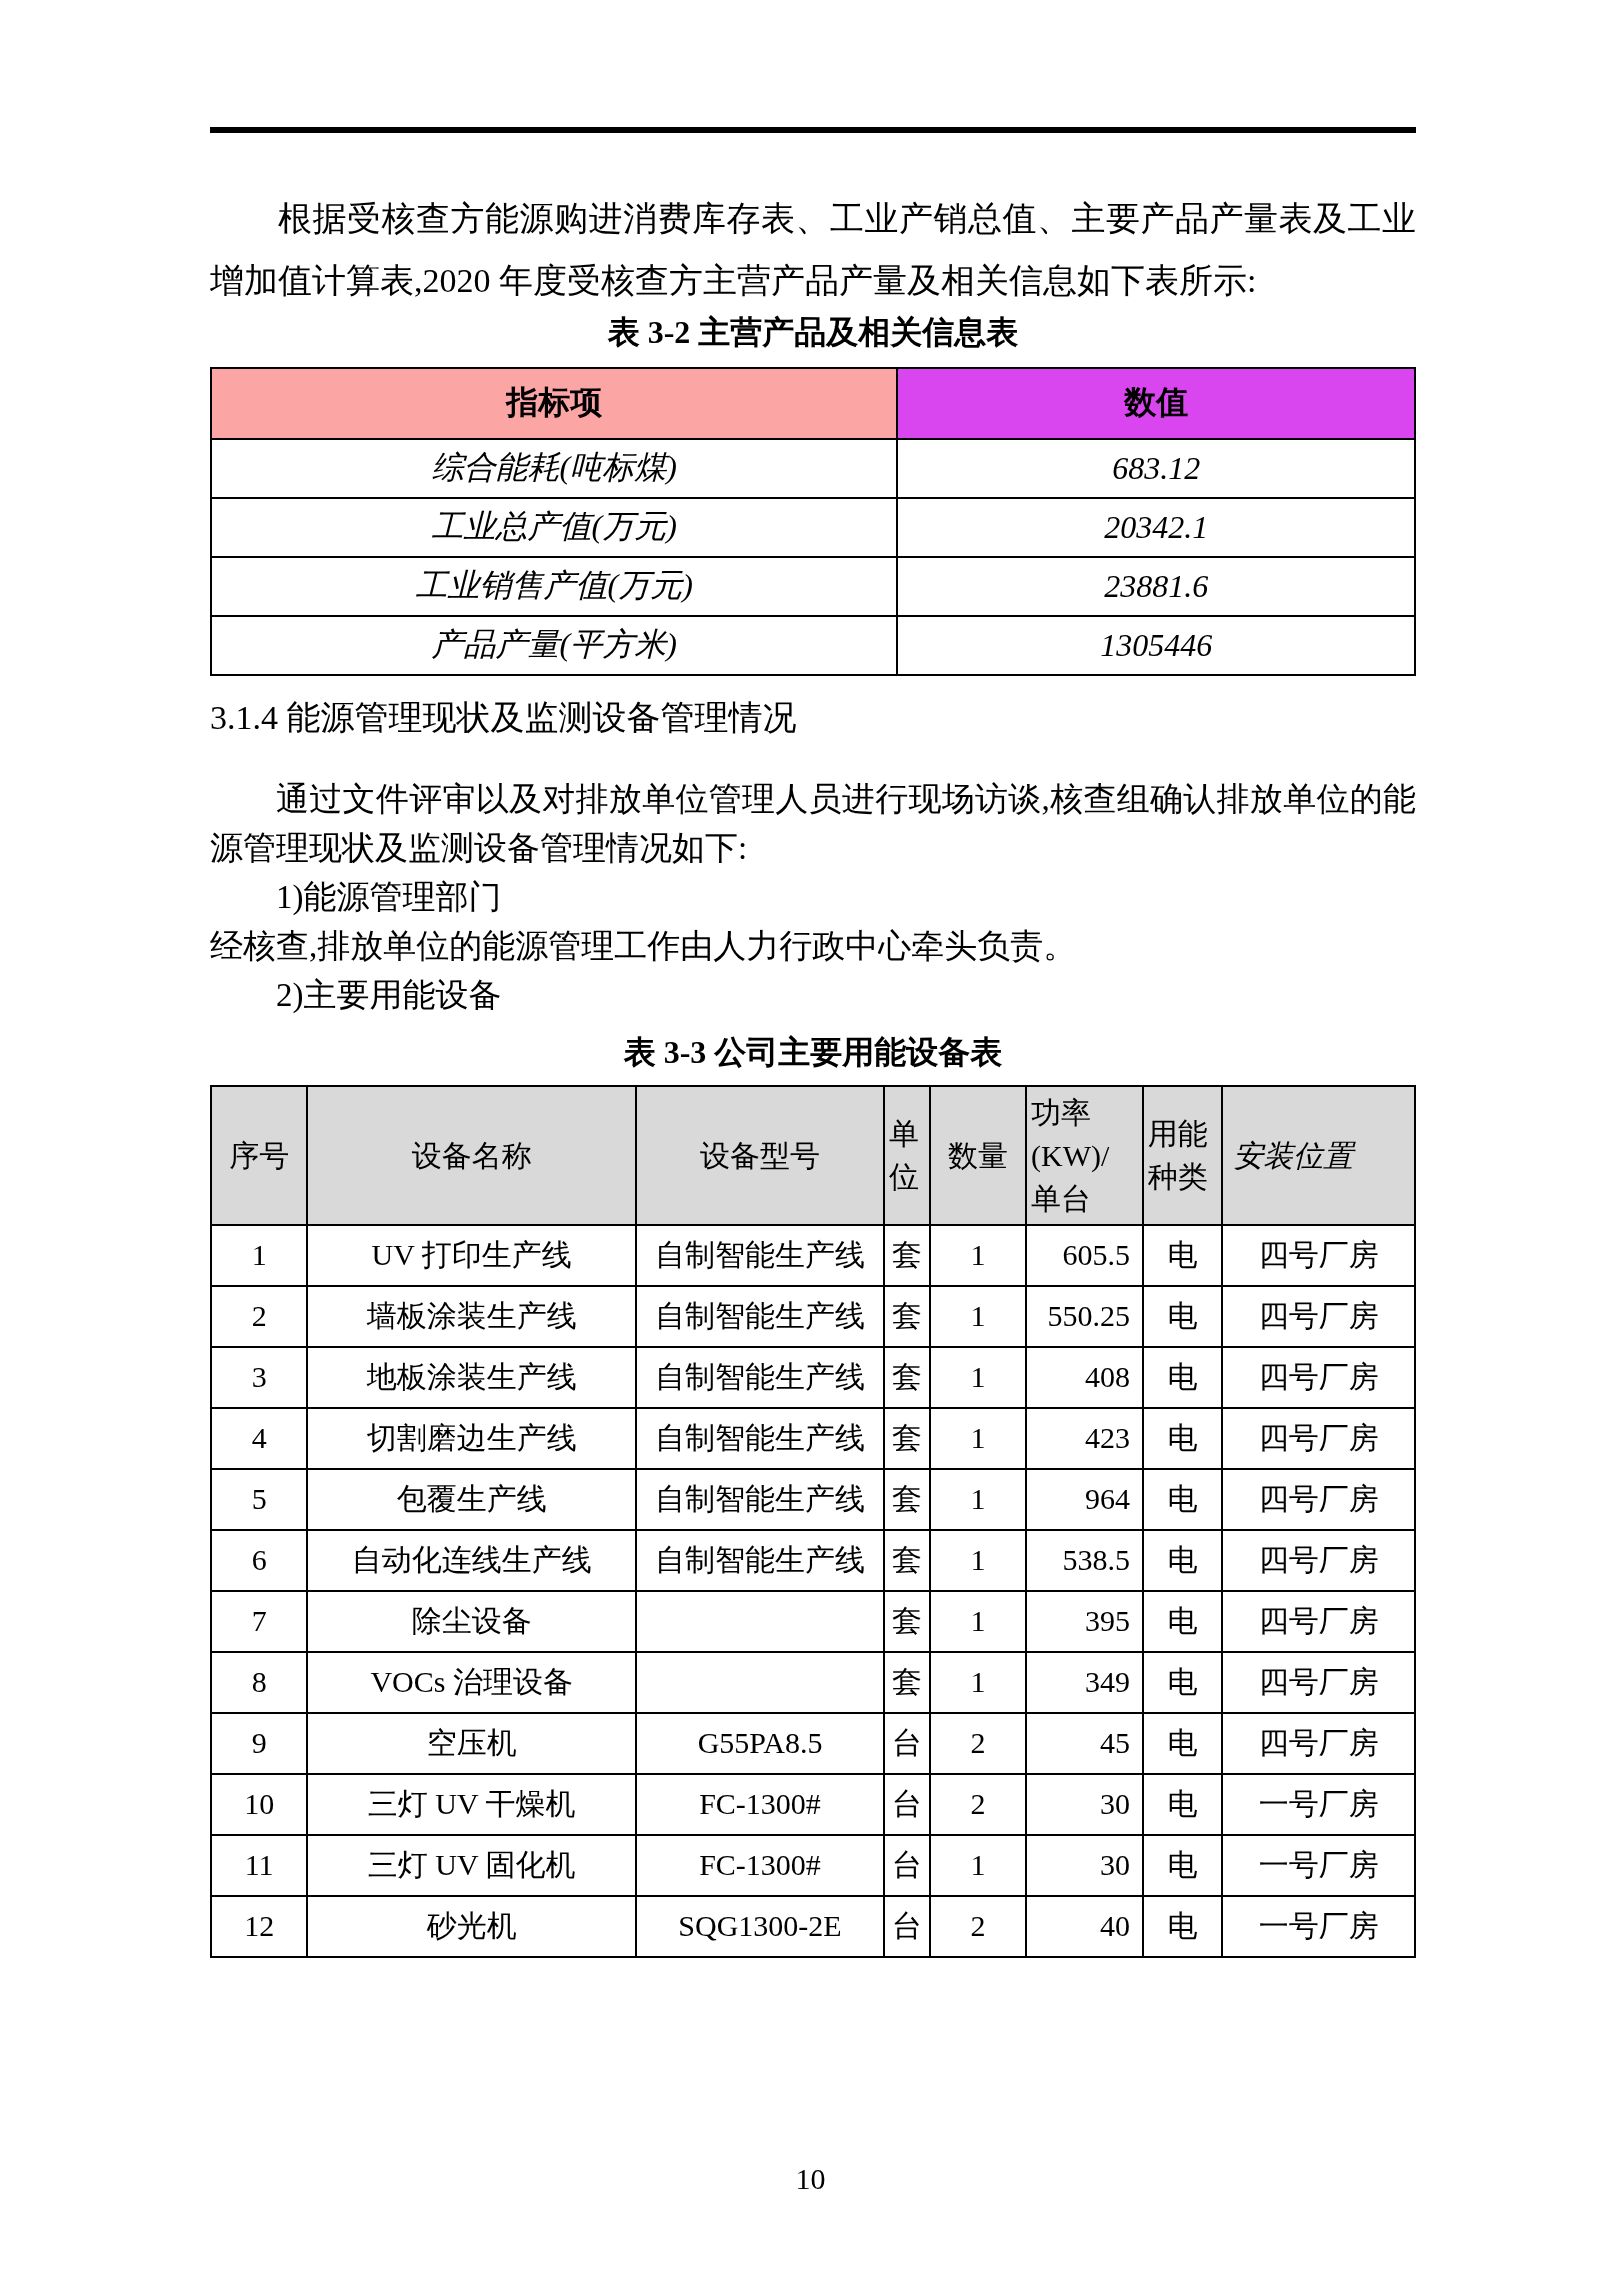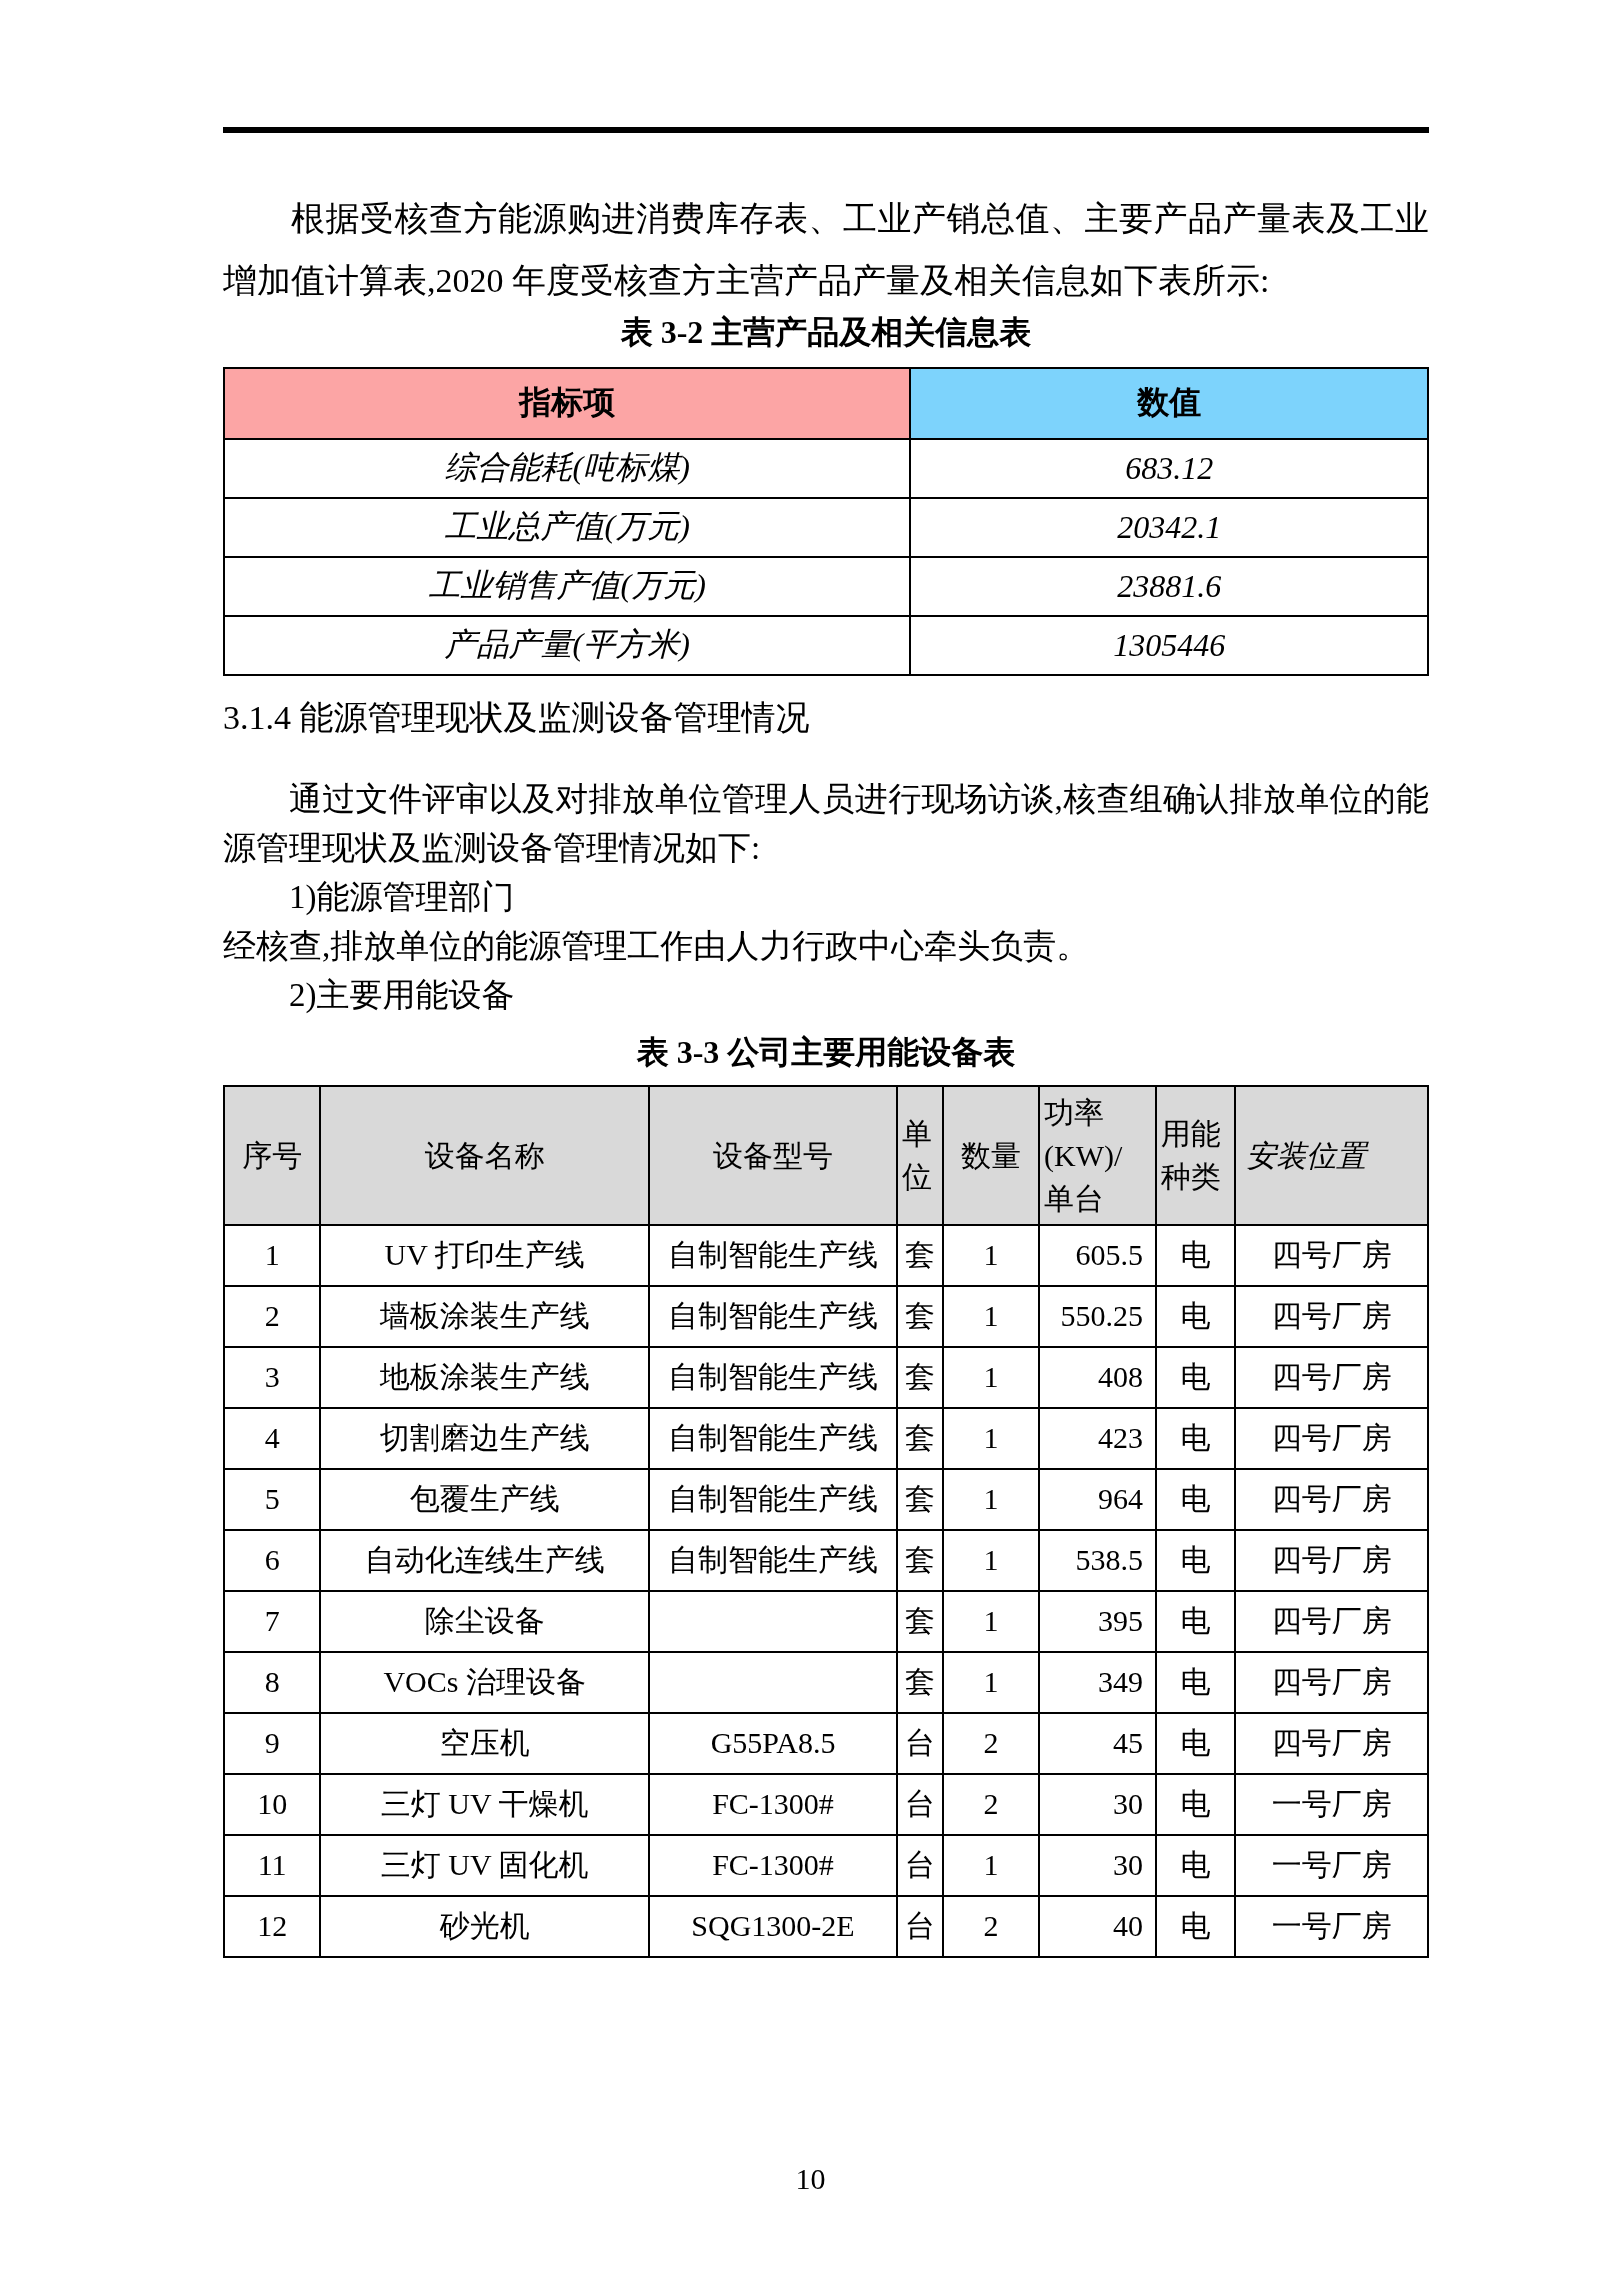--- a/index.html
+++ b/index.html
@@ -8,21 +8,21 @@
     position: relative;
     width: 1621px;
     height: 2293px;
     background: #ffffff;
     color: #000000;
     font-family: "Liberation Serif", "DejaVu Serif", serif;
     overflow: hidden;
   }
   .content {
     position: absolute;
-    left: 223px;
+    left: 210px;
     top: 0;
     width: 1206px;
   }
   .top-rule {
     margin-top: 127px;
     height: 5.9px;
     background: #000000;
   }
   .para-lead {
     margin-top: 55px;
@@ -102,21 +102,21 @@
     <div class="caption caption-1">表 3-2 主营产品及相关信息表</div>
 
     <table class="t1">
       <colgroup>
         <col style="width:57%">
         <col style="width:43%">
       </colgroup>
       <tbody>
         <tr>
           <th style="background:#fca5a5">指标项</th>
-          <th style="background:#7dd3fc">数值</th>
+          <th style="background:#d946ef">数值</th>
         </tr>
         <tr>
           <td>综合能耗(吨标煤)</td>
           <td>683.12</td>
         </tr>
         <tr>
           <td>工业总产值(万元)</td>
           <td>20342.1</td>
         </tr>
         <tr>

